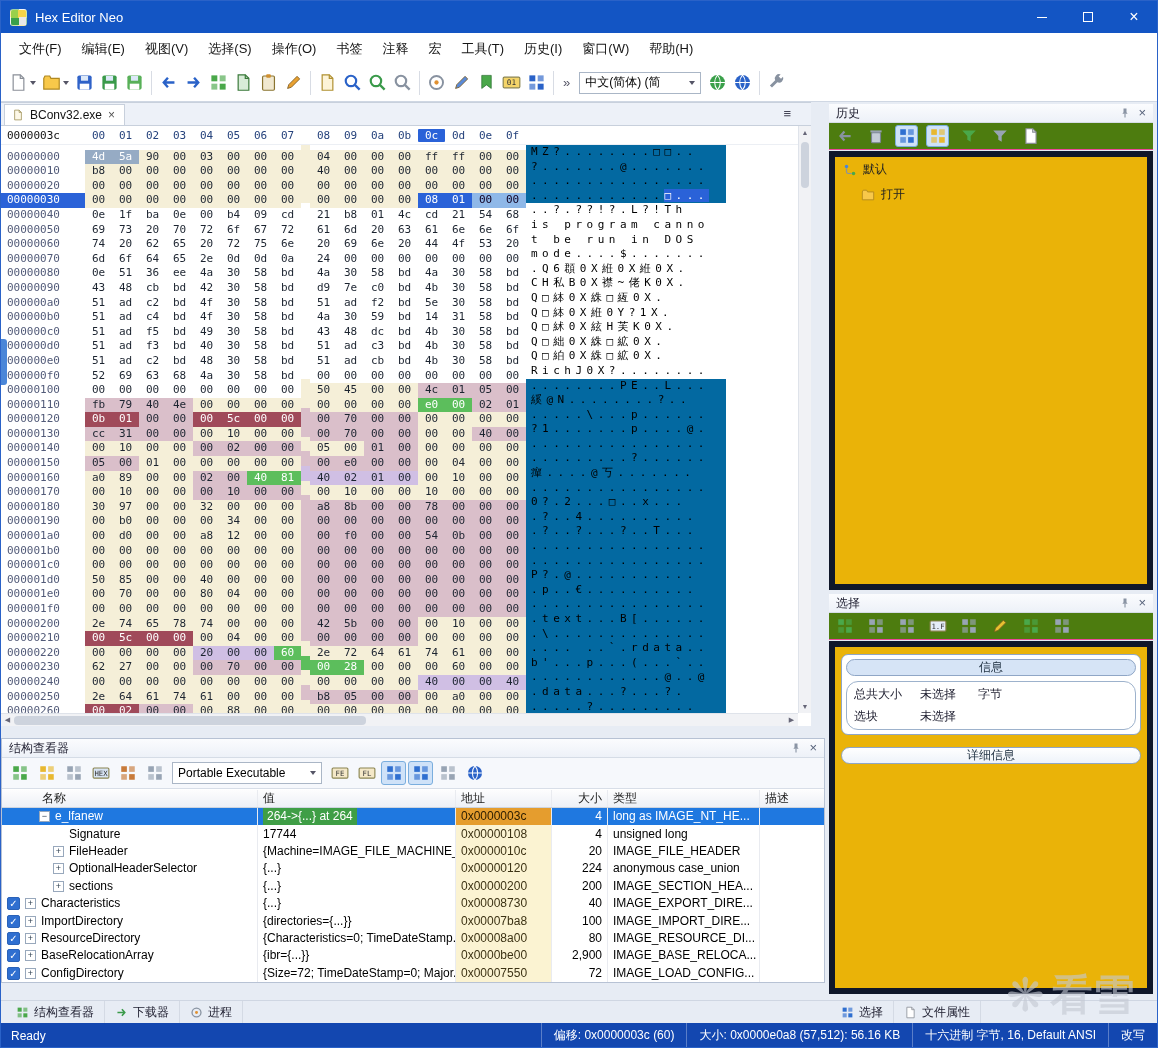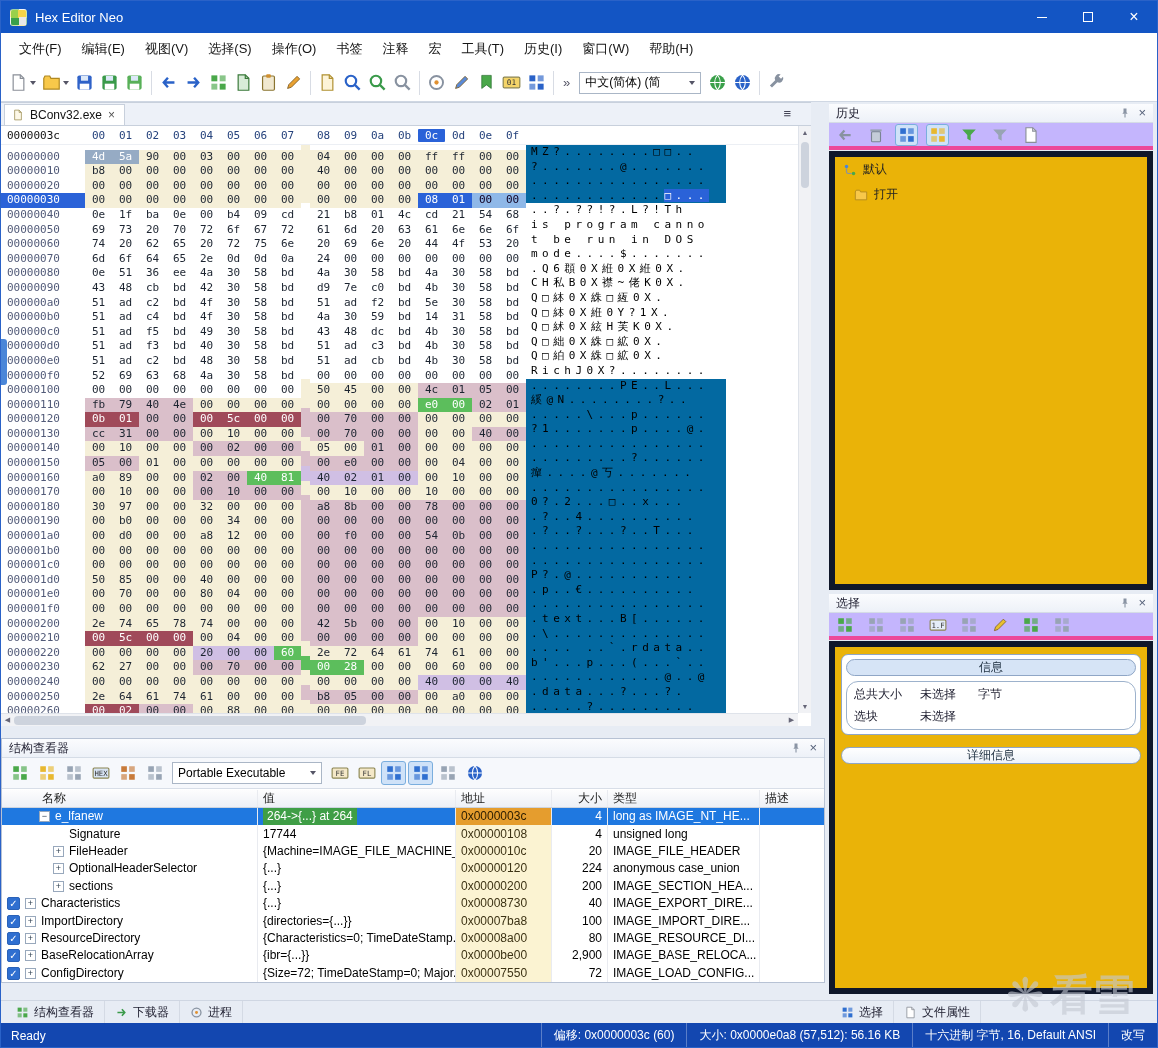--- a/index.html
+++ b/index.html
@@ -82,21 +82,21 @@
 .cbox{width:13px;height:13px;border:1px solid #93a3b8;margin-right:5px;flex:none;font-size:10px;line-height:11px;text-align:center;background:#fff;color:#fff;border-radius:2px}
 .cbox.checked{background:#2f6fd0;border-color:#2a62b8}
 .cbox.none{visibility:hidden}
 .expander{width:11px;height:11px;border:1px solid #98a8bc;background:#fff;font-size:9px;line-height:9px;text-align:center;margin-right:5px;flex:none;color:#345}
 .srow.sel .expander{color:#345}
 .indent{flex:none;height:1px}
 
 .side-panel{position:absolute;background:#e7ecf4}
 .history-panel{left:828px;top:103px;width:324px;height:486px}
 .selection-panel{left:828px;top:593px;width:324px;height:400px}
-.side-toolbar{height:27px;display:flex;align-items:center;gap:6px;padding:0 3px;background:#c4b5fd;border-bottom:4px solid #ec4899}
+.side-toolbar{height:27px;display:flex;align-items:center;gap:6px;padding:0 3px;background:#4d7c0f;border-bottom:1px solid #ec4899}
 .side-toolbar .sbtn{width:23px;height:22px}
 .side-content{position:absolute;top:47px;bottom:0;left:0;right:0;background:#eab308;border:6px solid #0f172a;overflow:hidden}
 .tree-item{display:flex;align-items:center;gap:6px;padding:4px 8px;font-size:12px;color:#222}
 .tree-item svg{width:14px;height:14px}
 .info-box{margin:7px 6px;border:1px solid #8fa6c6;border-radius:7px;padding:4px;background:#fff}
 .info-pill{border:1px solid #8fa6c6;border-radius:9px;background:#d6e4f6;text-align:center;font-size:12px;height:17px;line-height:15px;color:#234}
 .info-inner{border:1px solid #9db2cc;border-radius:12px;margin-top:5px;padding:4px 7px;min-height:48px}
 .info-grid{display:grid;grid-template-columns:66px 58px 1fr;row-gap:5px;font-size:12px;color:#223}
 .details-pill{margin:12px 6px;border:1px solid #8fa6c6;border-radius:9px;height:17px;line-height:15px;text-align:center;font-size:12px;background:linear-gradient(#ffffff,#eef3fa);color:#234}
 
@@ -767,21 +767,21 @@
         <div class="tree-item" style="padding-left: 8px;">
           <span class="ic" style="display: flex;">
             <svg viewBox="0 0 16 16">
               <circle cx="4" cy="4" r="2" fill="#4a86d8"></circle>
               <circle cx="12" cy="12" r="2" fill="#4aa84a"></circle>
               <path d="M4 6v4a2 2 0 0 0 2 2h4" fill="none" stroke="#8892a0" stroke-width="1.4"></path>
             </svg>
           </span>
           <span>默认</span>
         </div>
-        <div class="tree-item" style="padding-left: 19px; text-align: right;">
+        <div class="tree-item" style="padding-left: 26px; text-align: right;">
           <span class="ic" style="display: flex;">
             <svg viewBox="0 0 16 16">
               <path d="M1.5 13.5v-9l1-2h4l1 2h7v9z" fill="#f8c84a" stroke="#b08820"></path>
             </svg>
           </span>
           <span>打开</span>
         </div>
       </div>
   </div>
 

